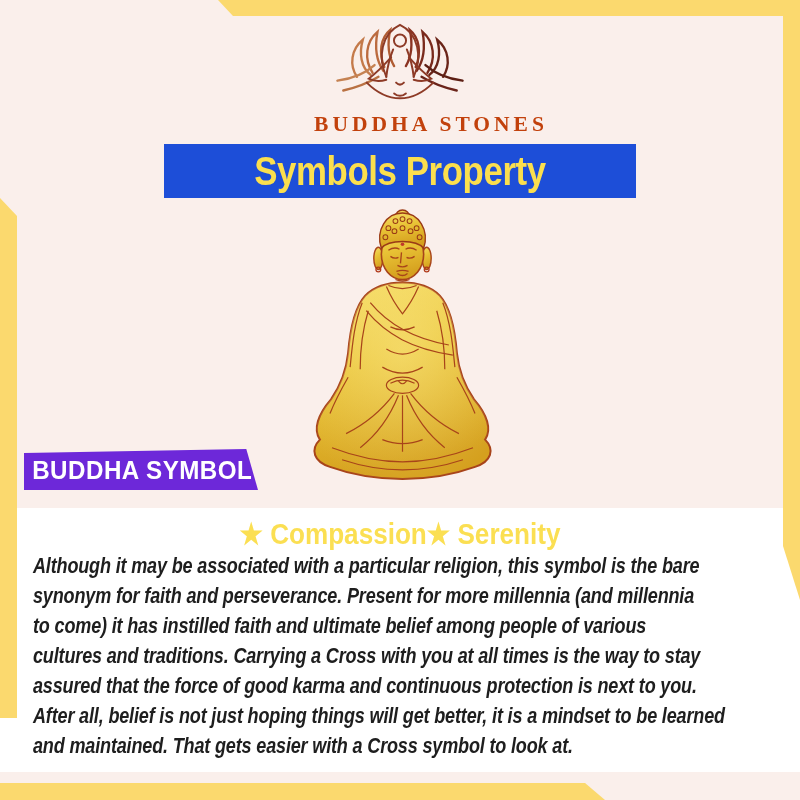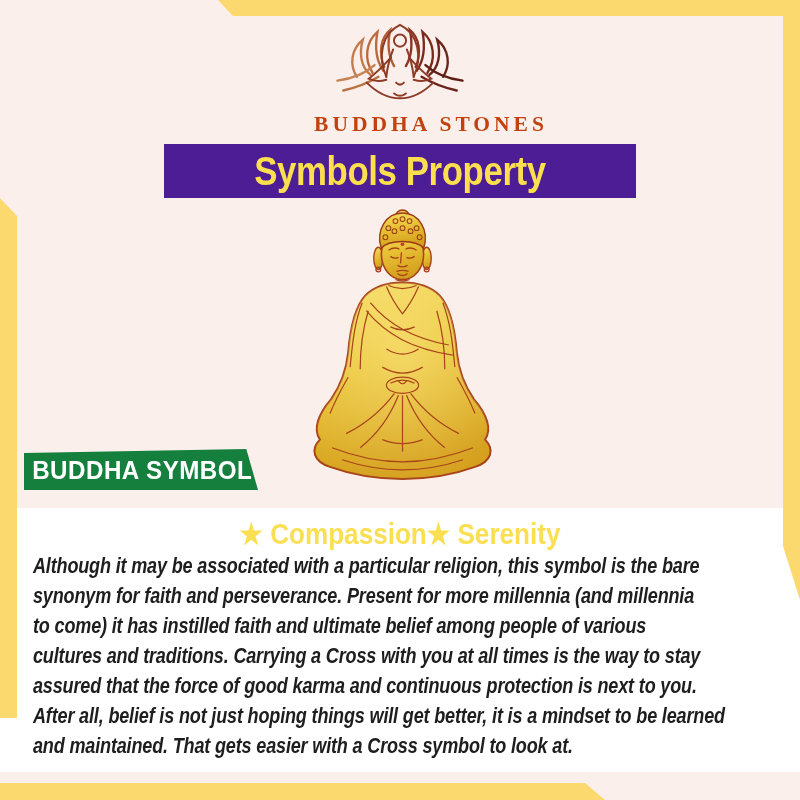--- a/index.html
+++ b/index.html
@@ -20,34 +20,34 @@
     clip-path:polygon(0 0,96.7% 0,100% 100%,0 100%);}
 
   .logo{position:absolute; left:318px; top:22px; width:164px; height:90px;}
   .brand{
     position:absolute; left:7px; top:112px; width:100%;
     text-align:center; font-family:"Liberation Serif", serif;
     font-size:21.5px; letter-spacing:4px; color:#c2410c; font-weight:600;padding-left:24px;
   }
   .title-box{
     position:absolute; left:164px; top:144px; width:472px; height:54px;
-    background:#4c1d95;
+    background:#1d4ed8;
   }
   .title-text{
     display:block; width:100%; line-height:54px; text-align:center;
     font-size:41px; font-weight:bold; color:#fbdf4e;
     transform:scaleX(.85); letter-spacing:-0.5px; white-space:nowrap;
   }
   .buddha{position:absolute; left:300px; top:206px; width:205px; height:284px;}
 
   .white-band{position:absolute; left:0; top:508px; width:800px; height:264px; background:#ffffff;}
 
   .section-banner{
     position:absolute; left:24px; top:449px; width:234px; height:41px;
-    background:#15803d;
+    background:#6d28d9;
     clip-path:polygon(0 10%,95% 0,100% 100%,0 100%);
   }
   .section-banner span{
     display:block; width:100%; line-height:42px; text-align:center;
     color:#ffffff; font-size:26px; font-weight:bold;
     transform:scaleX(.93); white-space:nowrap; letter-spacing:.5px;
   }
   .props-heading{
     position:absolute; left:0; top:517px; width:100%;
     text-align:center; font-size:29px; font-weight:bold; color:#fbdf52;

